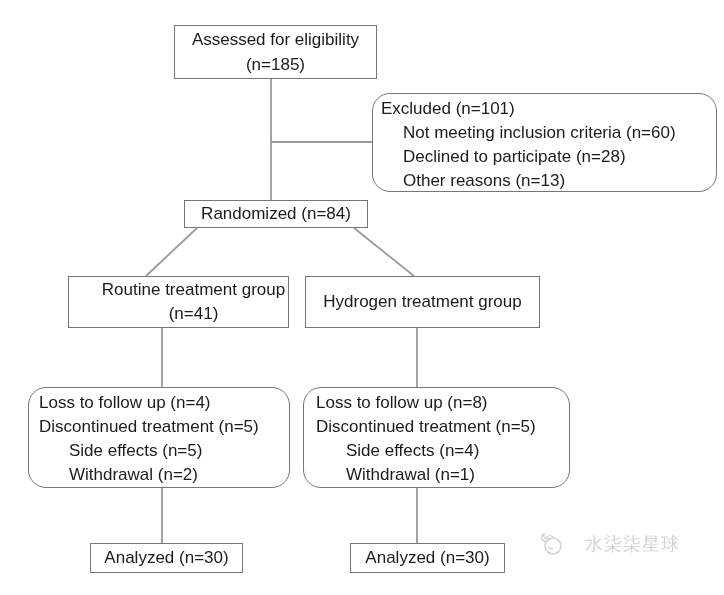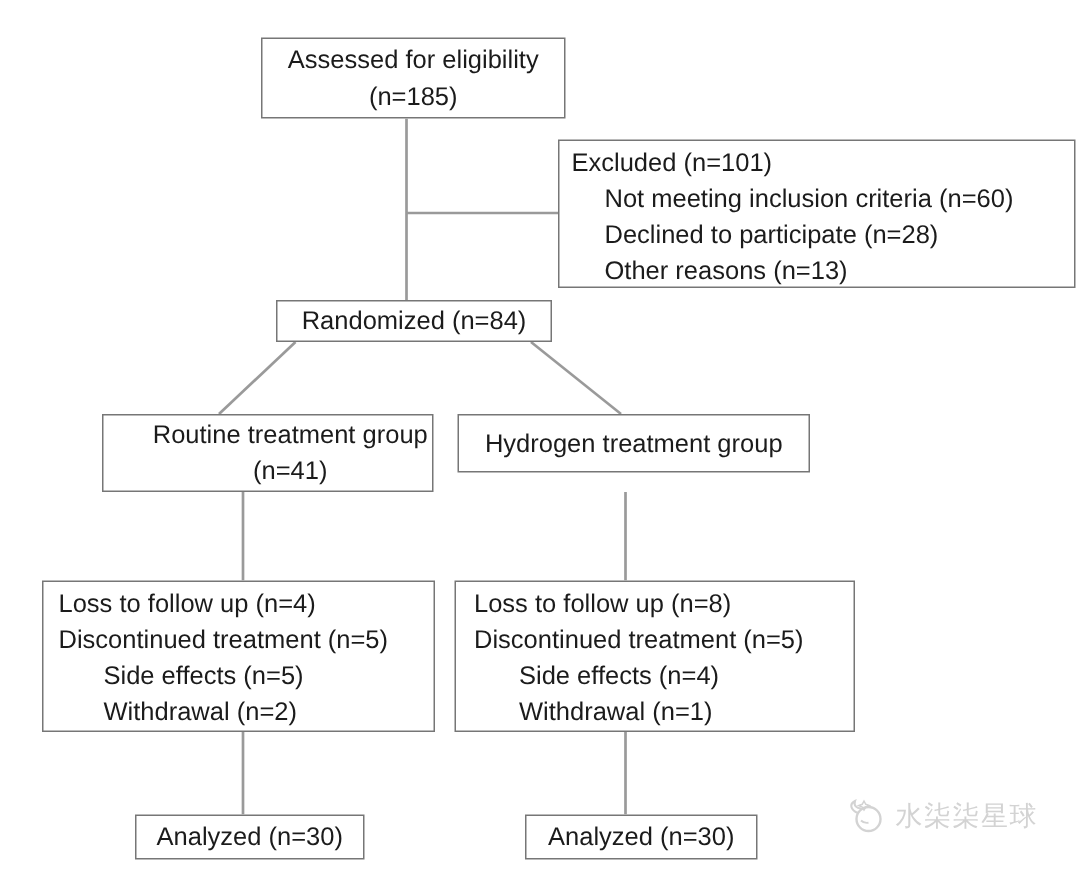--- a/index.html
+++ b/index.html
@@ -22,37 +22,37 @@
   .connectors line{stroke:var(--connector);stroke-width:1.8;}
   .box{
     position:absolute;
     box-sizing:border-box;
     border:1.5px solid var(--box-border);
     background:#fff;
     font-size:17px;
     line-height:24px;
   }
   .box.center{text-align:center;display:flex;flex-direction:column;justify-content:center;}
-  .box.leftalign{text-align:left;}
+  .box.leftalign{text-align:left;border-radius:18px;}
   .indent{padding-left:22px;}
   .indent2{padding-left:30px;}
 
   #box-assessed{left:174px;top:25px;width:203px;height:54px;line-height:25px;}
   #box-excluded{left:372px;top:93px;width:345px;height:99px;padding:3px 4px 0 8px;}
   #box-randomized{left:184px;top:200px;width:184px;height:28px;}
   #box-routine{left:68px;top:276px;width:221px;height:52px;padding-left:30px;}
-  #box-hydrogen{left:305px;top:276px;width:235px;height:39px;}
+  #box-hydrogen{left:305px;top:276px;width:235px;height:52px;}
   #box-followup-left{left:28px;top:387px;width:262px;height:101px;padding:3px 0 0 10px;}
   #box-followup-right{left:303px;top:387px;width:267px;height:101px;padding:3px 0 16px 12px;}
   #box-analyzed-left{left:90px;top:543px;width:153px;height:30px;}
   #box-analyzed-right{left:350px;top:543px;width:155px;height:30px;}
 
   .watermark{
-    position:absolute;left:563px;top:529px;
-    display:flex;align-items:center;gap:4px;
+    position:absolute;left:537px;top:529px;
+    display:flex;align-items:center;gap:18px;
     color:var(--watermark);
     font-size:18px;letter-spacing:1px;
     user-select:none;
   }
   .watermark svg{display:block;}
 </style>
 </head>
 <body>
 
 <div class="canvas">

